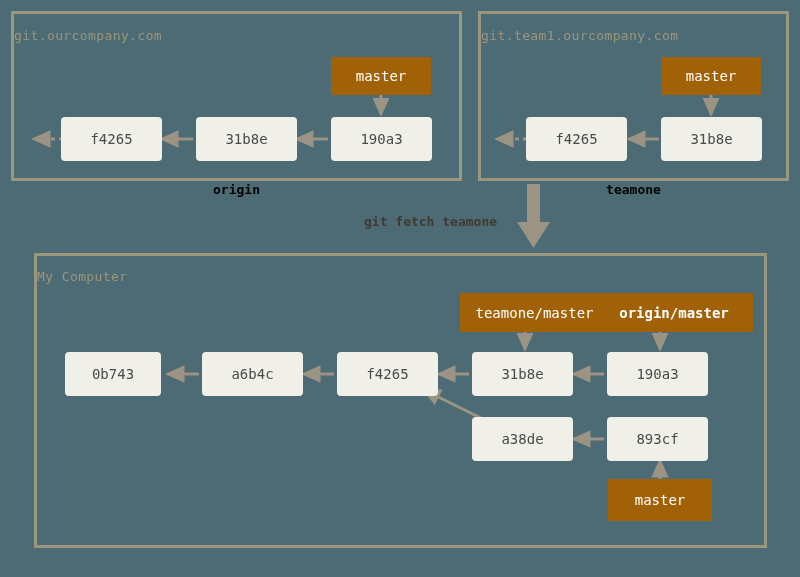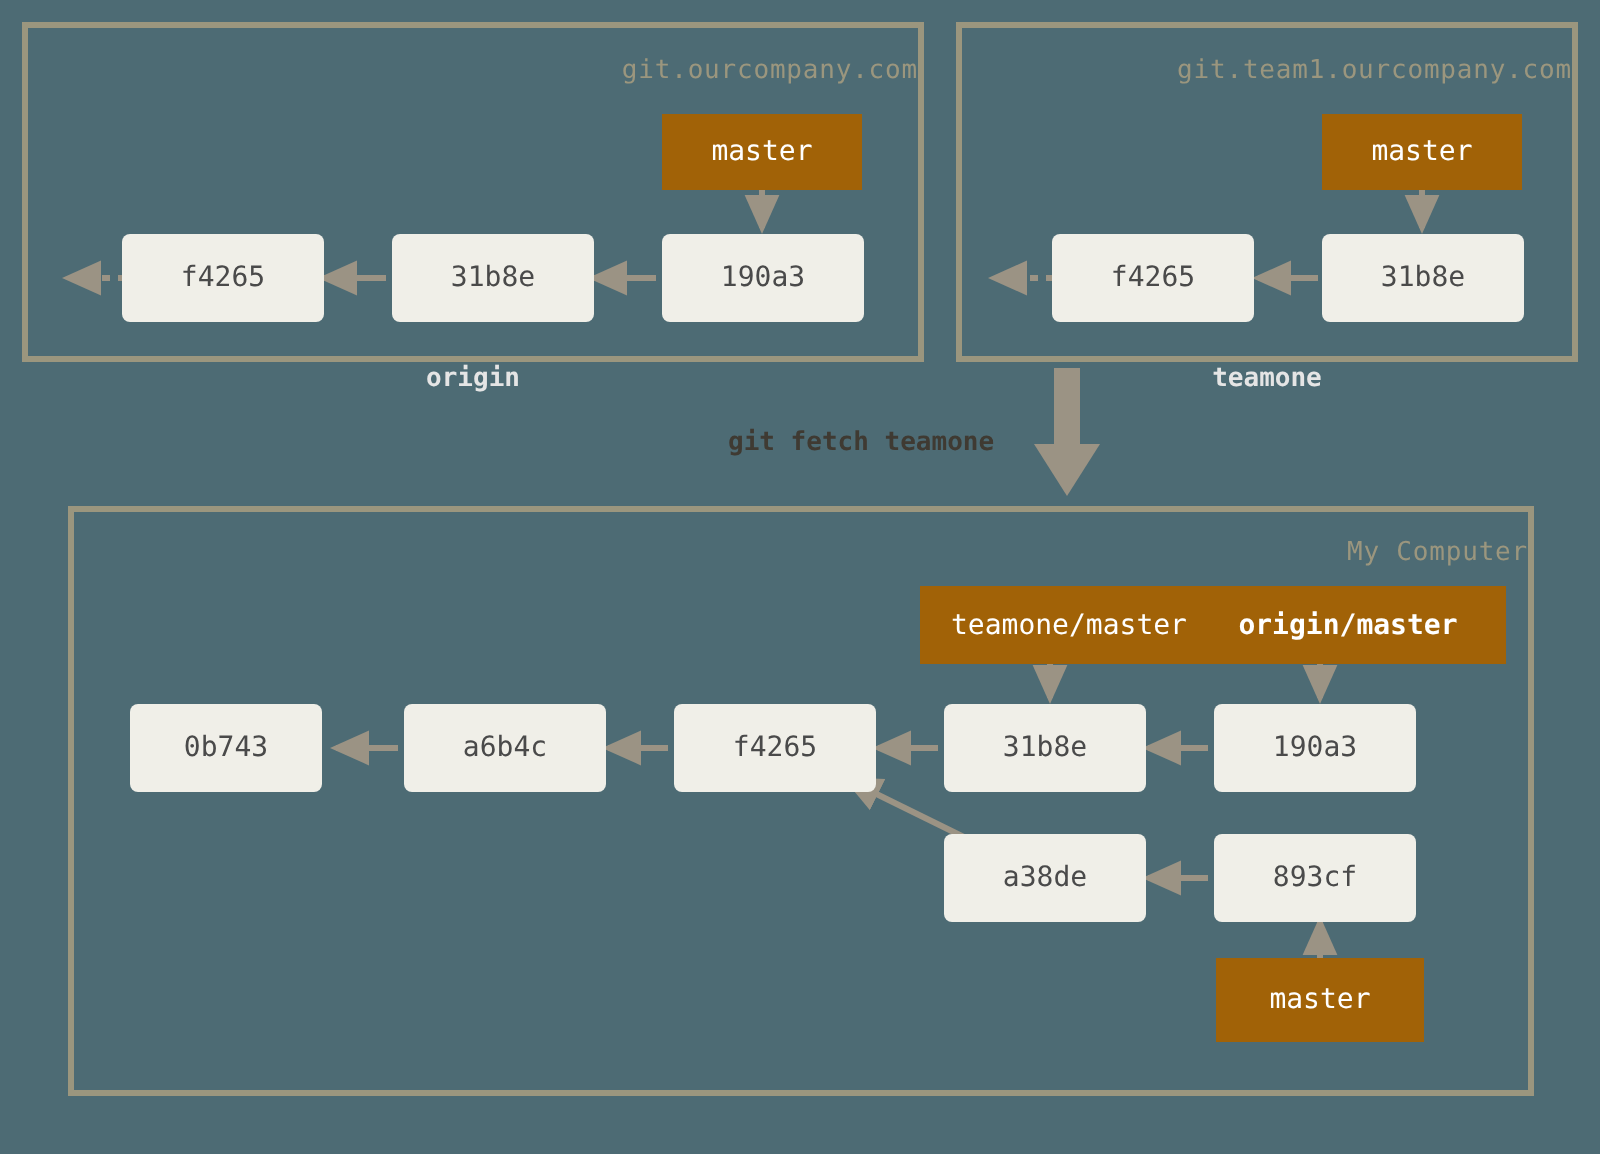--- a/index.html
+++ b/index.html
@@ -24,30 +24,30 @@
   .repo-box {
     position: absolute;
     border: 3px solid #9b967e;
     box-sizing: border-box;
     background: transparent;
   }
   .repo-host-title {
     position: absolute;
     left: 0;
     right: 0;
-    text-align: right;
+    text-align: left;
     color: #9b967e;
     font-size: 13px;
     letter-spacing: 0.4px;
     white-space: nowrap;
   }
   .repo-name {
     position: absolute;
     text-align: center;
-    color: #e5e5e5;
+    color: #000000;
     font-size: 13px;
     font-weight: bold;
     white-space: nowrap;
   }
   .commit {
     position: absolute;
     background: #f0efe8;
     border-radius: 4px;
     color: #4a4a4a;
     font-size: 14px;

